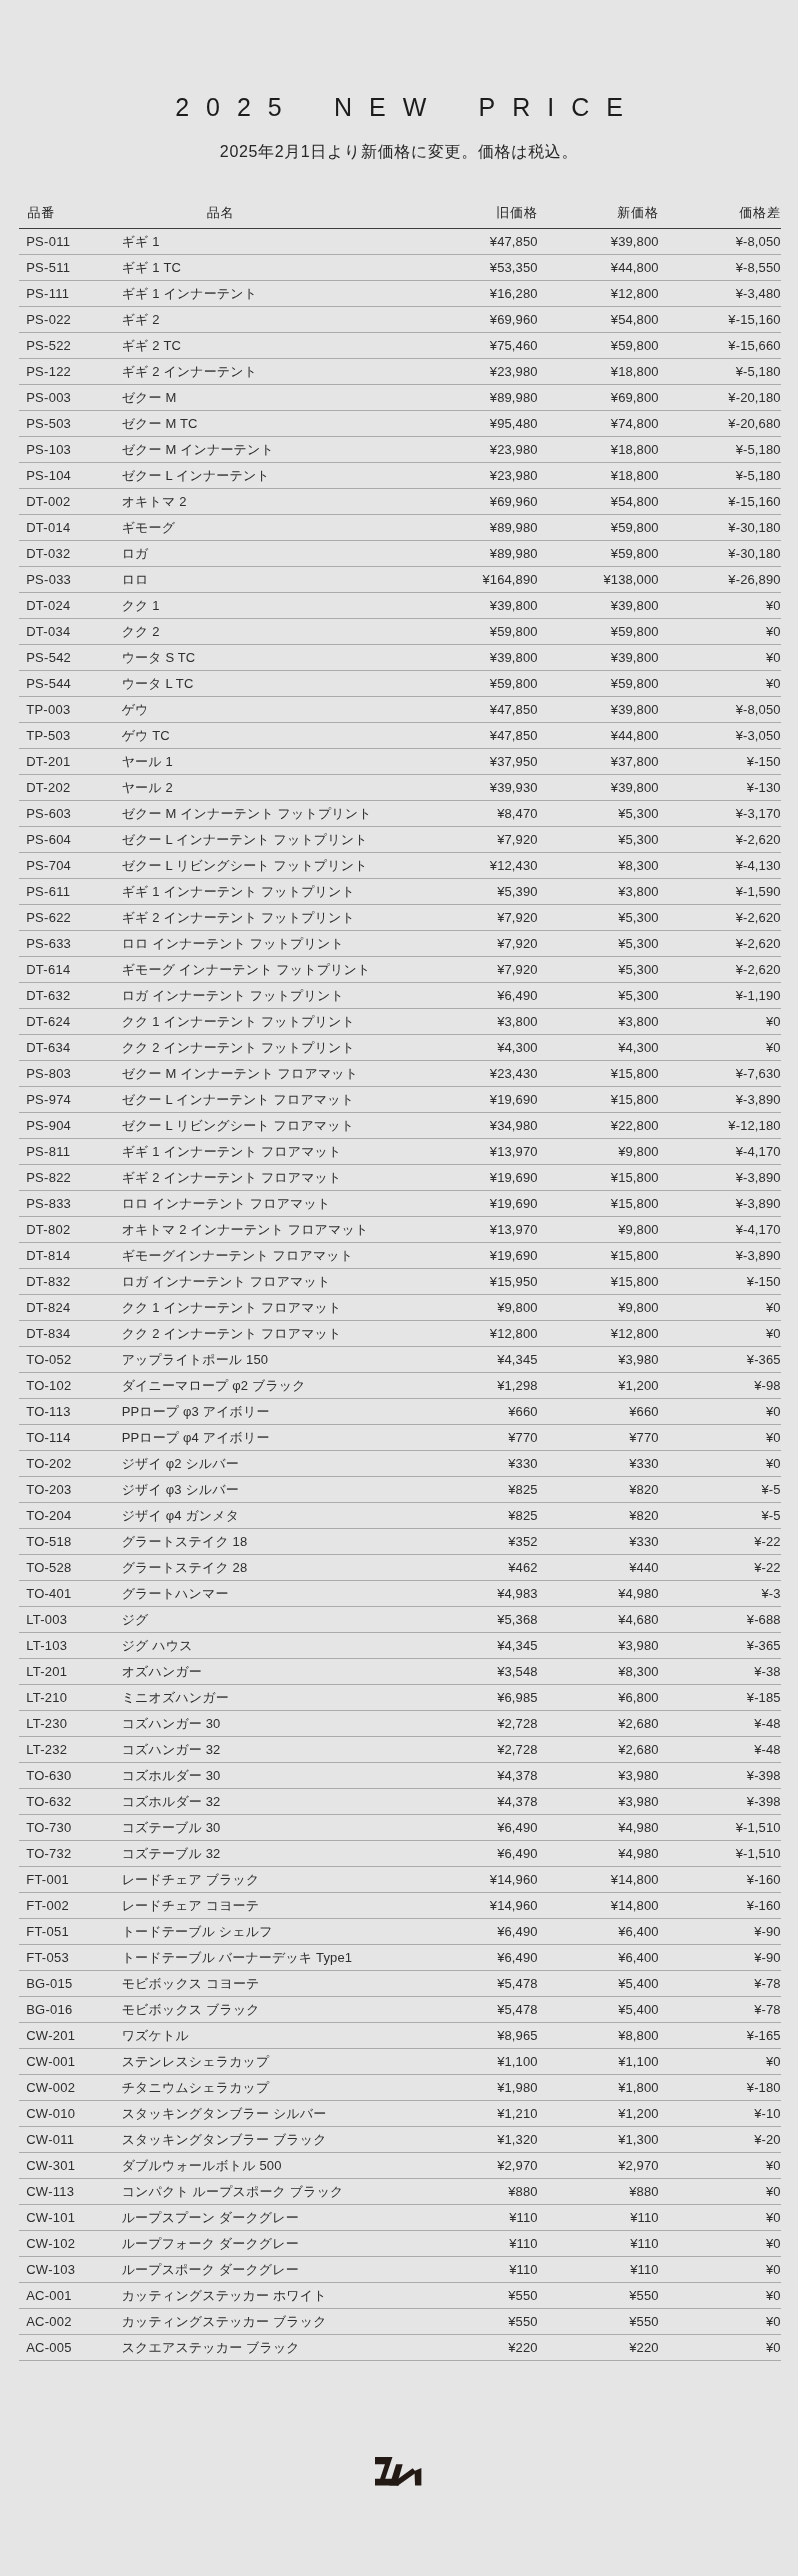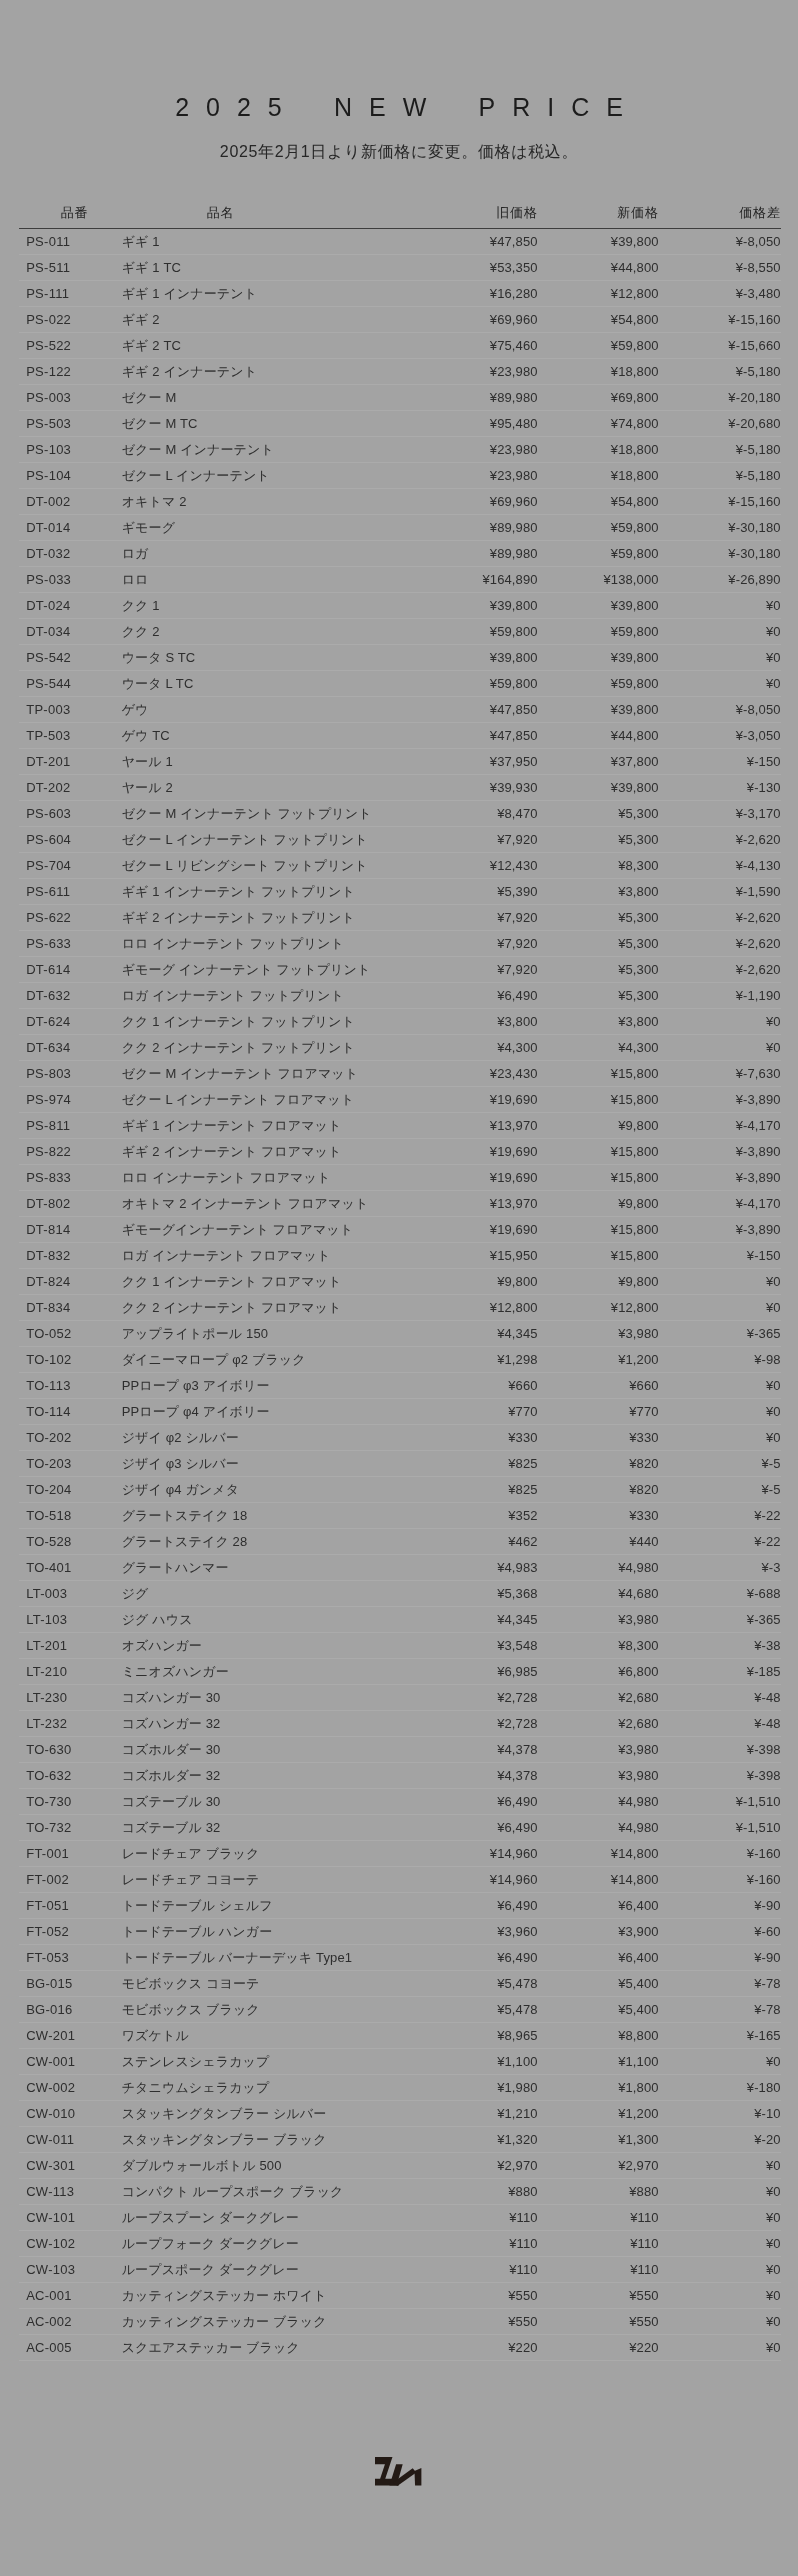--- a/index.html
+++ b/index.html
@@ -1,20 +1,20 @@
 <!DOCTYPE html>
 <html style="--header-rule: #3d3d3d; --row-rule: #ababab;font-size:10px"><head>
 <meta charset="utf-8">
 <style>
   html,body{margin:0;padding:0;background:#ffffff;}
   .page{
     position:relative;
     width:798px;
     height:2576px;
-    background:#a3a3a3;
+    background:#e5e5e5;
     font-family:"Liberation Sans","DejaVu Sans",sans-serif;
     color:#2e2e2e;
     overflow:hidden;
   }
   .title{
     position:absolute;
     top:93px;
     left:0;
     width:100%;
     text-align:center;
@@ -46,21 +46,21 @@
   .thead{
     display:grid;
     grid-template-columns:103px 291px 125px 121px 122px;
     align-items:center;
     height:30px;
     border-bottom:1.2px solid var(--header-rule,#3d3d3d);
     font-size:13px;
     letter-spacing:0.06em;
     color:#222222;
   }
-  .thead .code{padding-left:8.7px;text-align:center;}
+  .thead .code{padding-left:8.7px;}
   .thead .name{padding-left:85px;}
   .th.old,.th.new,.th.diff{text-align:right;}
   .row{
     display:grid;
     grid-template-columns:103px 291px 125px 121px 122px;
     align-items:center;
     height:26px;
     box-sizing:border-box;
     border-bottom:1.2px solid var(--row-rule,#ababab);
     font-size:13px;
@@ -328,20 +328,27 @@
           <div class="cell diff">¥-7,630</div>
         </div>
         <div class="row">
           <div class="cell code">PS-974</div>
           <div class="cell name">ゼクー L インナーテント フロアマット</div>
           <div class="cell old">¥19,690</div>
           <div class="cell new">¥15,800</div>
           <div class="cell diff">¥-3,890</div>
         </div>
         <div class="row">
+          <div class="cell code">PS-904</div>
+          <div class="cell name">ゼクー L リビングシート フロアマット</div>
+          <div class="cell old">¥34,980</div>
+          <div class="cell new">¥22,800</div>
+          <div class="cell diff">¥-12,180</div>
+        </div>
+        <div class="row">
           <div class="cell code">PS-811</div>
           <div class="cell name">ギギ 1 インナーテント フロアマット</div>
           <div class="cell old">¥13,970</div>
           <div class="cell new">¥9,800</div>
           <div class="cell diff">¥-4,170</div>
         </div>
         <div class="row">
           <div class="cell code">PS-822</div>
           <div class="cell name">ギギ 2 インナーテント フロアマット</div>
           <div class="cell old">¥19,690</div>
@@ -543,27 +550,20 @@
           <div class="cell old">¥14,960</div>
           <div class="cell new">¥14,800</div>
           <div class="cell diff">¥-160</div>
         </div>
         <div class="row">
           <div class="cell code">FT-051</div>
           <div class="cell name">トードテーブル シェルフ</div>
           <div class="cell old">¥6,490</div>
           <div class="cell new">¥6,400</div>
           <div class="cell diff">¥-90</div>
-        </div>
-        <div class="row">
-          <div class="cell code">FT-052</div>
-          <div class="cell name">トードテーブル ハンガー</div>
-          <div class="cell old">¥3,960</div>
-          <div class="cell new">¥3,900</div>
-          <div class="cell diff">¥-60</div>
         </div>
         <div class="row">
           <div class="cell code">FT-053</div>
           <div class="cell name">トードテーブル バーナーデッキ Type1</div>
           <div class="cell old">¥6,490</div>
           <div class="cell new">¥6,400</div>
           <div class="cell diff">¥-90</div>
         </div>
         <div class="row">
           <div class="cell code">BG-015</div>

